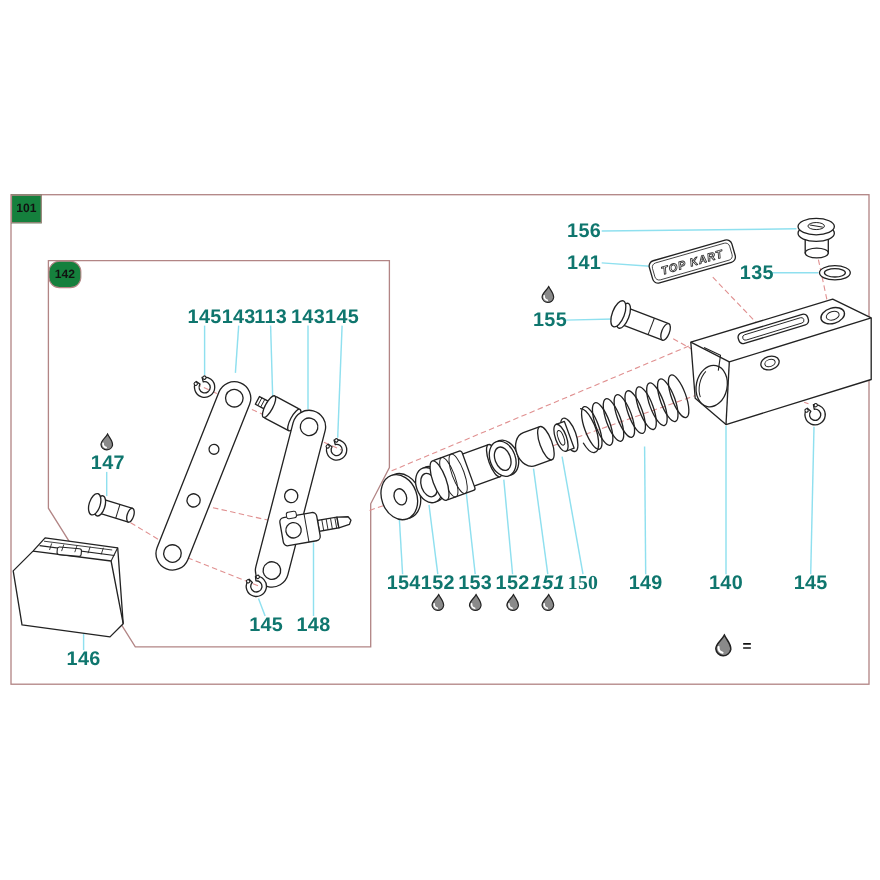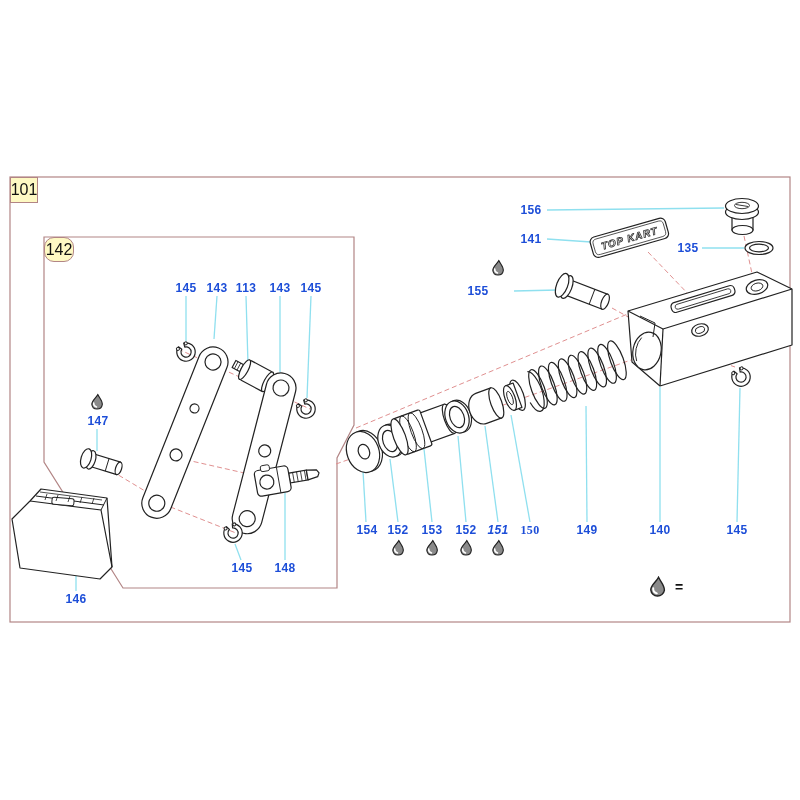--- a/index.html
+++ b/index.html
@@ -1,26 +1,26 @@
 <!DOCTYPE html>
 <html><head>
 <meta charset="utf-8">
 <style>
   html,body{margin:0;padding:0;background:#fff;}
   body{width:800px;height:800px;font-family:"Liberation Sans",sans-serif;}
   .stage{position:relative;width:800px;height:800px;overflow:hidden;background:#fff;}
   svg.art{position:absolute;left:0;top:0;}
   .frame-label{
     position:absolute;display:flex;align-items:center;justify-content:center;
-    border:1.2px solid #b28585;background:#fef9c3;font-weight:normal;font-size:16px;color:#111;
+    border:1.2px solid #b28585;background:#15803d;font-weight:bold;font-size:11px;color:#111;
     box-sizing:border-box;z-index:5;
   }
   .plabel{
     position:absolute;transform:translate(-50%,-50%);
-    font-weight:bold;font-size:12px;color:#1d4ed8;letter-spacing:.3px;white-space:nowrap;z-index:6;
+    font-weight:bold;font-size:18px;color:#0f766e;letter-spacing:.3px;white-space:nowrap;z-index:6;
   }
   .dropicon{position:absolute;transform:translate(-50%,-50%);z-index:6;line-height:0;}
   .legend{
     position:absolute;left:648px;top:574px;display:flex;align-items:flex-start;gap:8px;
     font-weight:bold;font-size:14px;color:#111;z-index:6;
   }
   .legend .eq{margin-top:5px;}
   .legend .txt{line-height:1.07;letter-spacing:.2px;}
   .legend .dropwrap{line-height:0;margin-top:2px;}
 </style>
@@ -267,21 +267,21 @@
       <div class="plabel" style="left: 285px; top: 568px;">148</div>
       <div class="plabel" style="left: 367px; top: 530px;">154</div>
       <div class="plabel" style="left: 398px; top: 530px;">152</div>
       <div class="plabel" style="left: 432px; top: 530px;">153</div>
       <div class="plabel" style="left: 466px; top: 530px;">152</div>
       <div class="plabel" style="left: 498px; top: 530px; font-style: italic;">151</div>
       <div class="plabel" style="left: 530px; top: 530px; font-family: Liberation Serif, serif;">150</div>
       <div class="plabel" style="left: 587px; top: 530px; text-align: right;">149</div>
       <div class="plabel" style="left: 660px; top: 530px;">140</div>
       <div class="plabel" style="left: 737px; top: 530px;">145</div>
-      <div class="plabel" style="left: 478px; top: 291px;">155</div>
+      <div class="plabel" style="left: 500px; top: 291px;">155</div>
       <div class="plabel" style="left: 531px; top: 210px;">156</div>
       <div class="plabel" style="left: 531px; top: 239px;">141</div>
       <div class="plabel" style="left: 688px; top: 248px;">135</div>
     </div>
 
   <div>
       <div class="dropicon" style="left: 97px; top: 402px;"><svg width="14" height="17" viewBox="-7 -8.5 14 17">
           <path d="M0.8,-7.5 C-0.8,-4 -5.2,-1.6 -5.2,2.2 A5.3,5.3 0 0 0 5.3,2.6 C5.6,-1.2 2.4,-4 0.8,-7.5 Z" fill="#8a8a8a" stroke="#222" stroke-width="1.1"></path>
           <path d="M-3.3,1 A3.7,3.7 0 0 0 -0.5,4.9" stroke="#fff" stroke-width="1.5" fill="none" stroke-linecap="round"></path>
         </svg></div>

